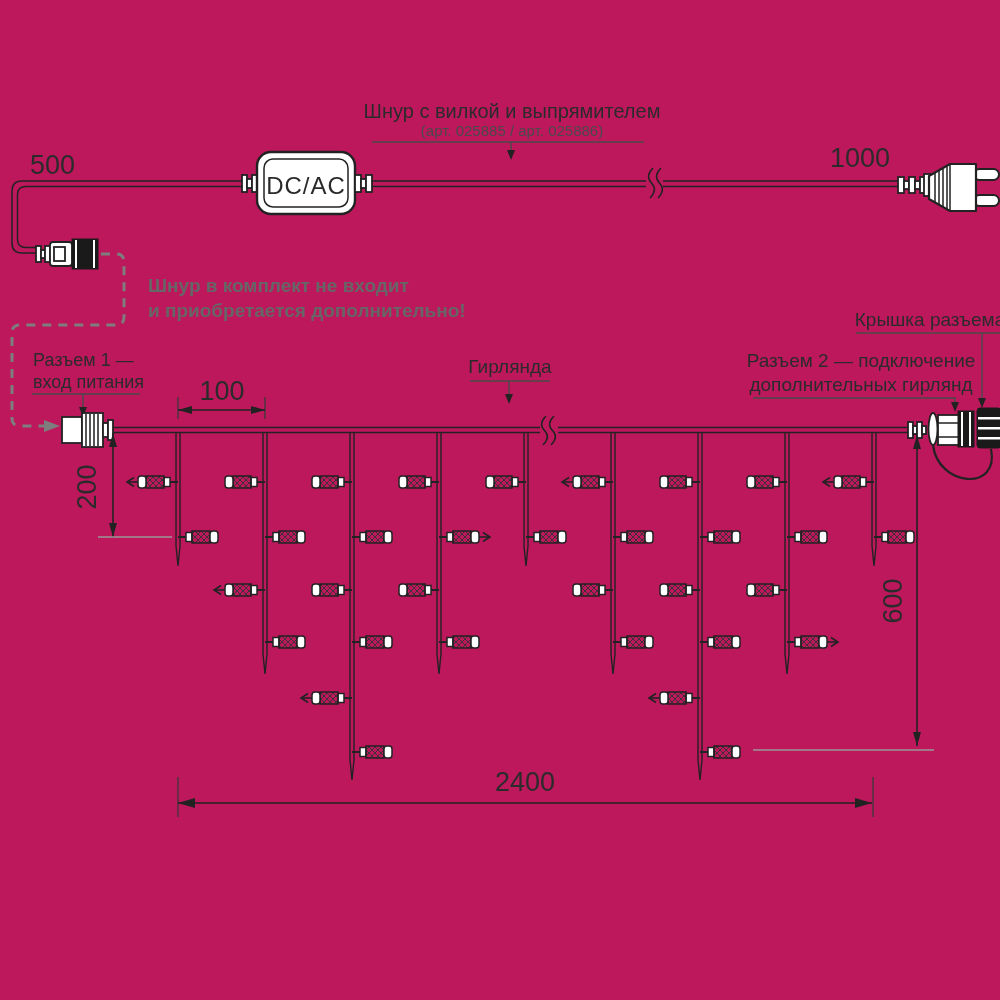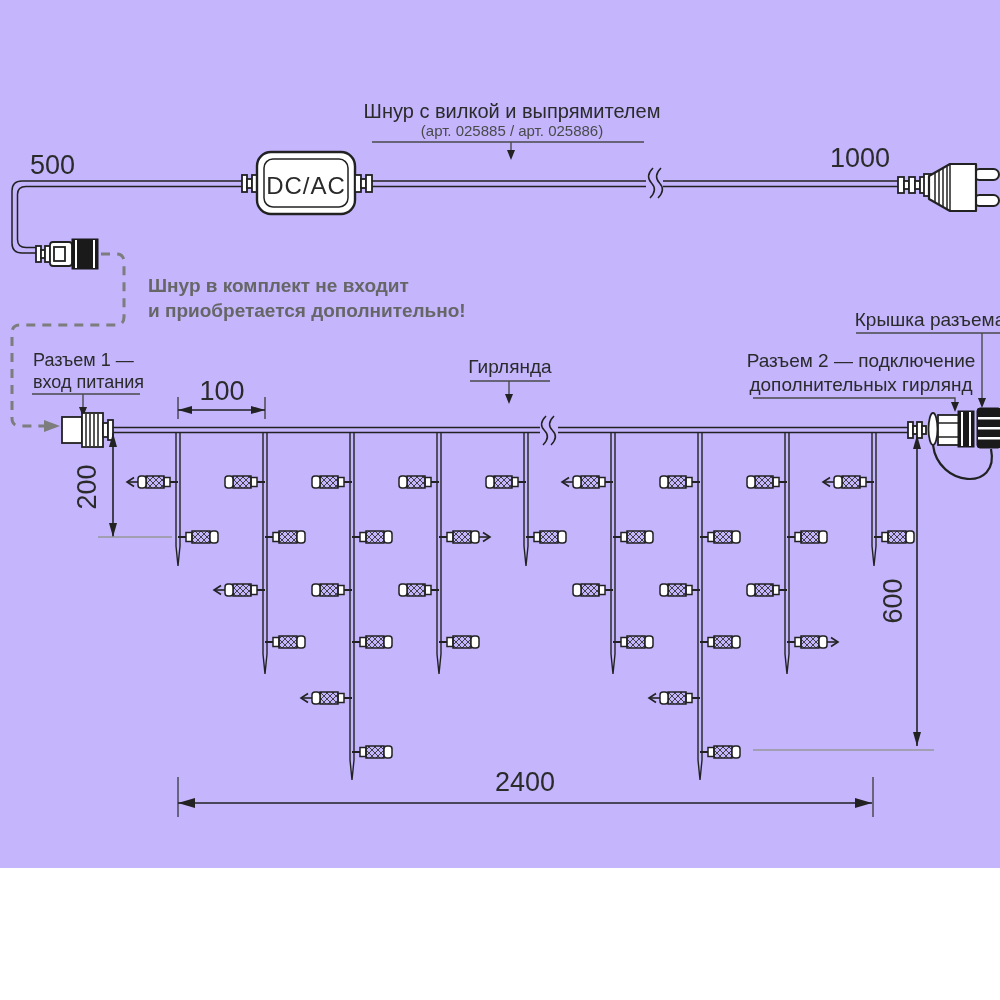--- a/index.html
+++ b/index.html
@@ -1,16 +1,16 @@
 <!DOCTYPE html>
 <html><head>
 <meta charset="utf-8">
 <style>
   html,body{margin:0;padding:0;background:#fff;}
-  .stage{width:1000px;height:868px;position:relative;background:#c4b5fd;overflow:hidden;
+  .stage{width:1000px;height:1000px;position:relative;background:#be185d;overflow:hidden;
          font-family:"Liberation Sans", sans-serif;}
   svg{display:block}
   text{font-family:"Liberation Sans", sans-serif; fill:#2b2b2b;}
   .t-big{font-size:27px;}
   .t-label{font-size:19px;}
   .t-label-s{font-size:18px;}
   .t-sub{font-size:15px; fill:#4a4a4a;}
   .t-title{font-size:20px;}
   .t-adapter{font-size:24px; letter-spacing:1px; fill:#2a2a2a;}
   .t-warn{font-size:19px; font-weight:bold; fill:#666666;}

